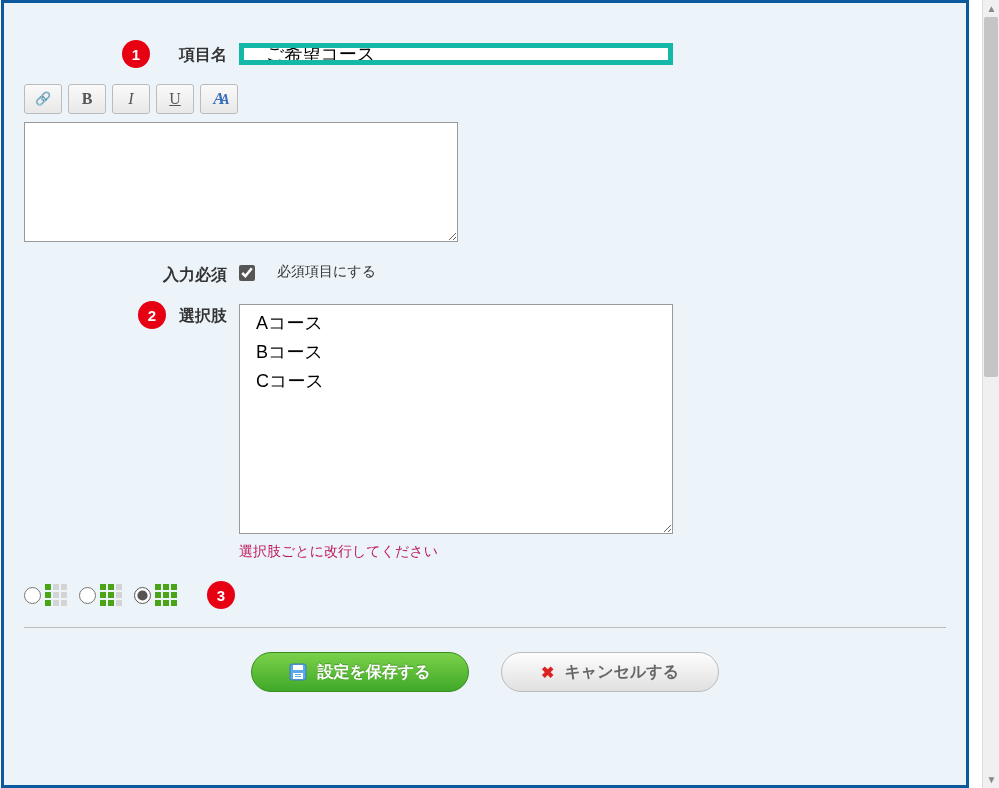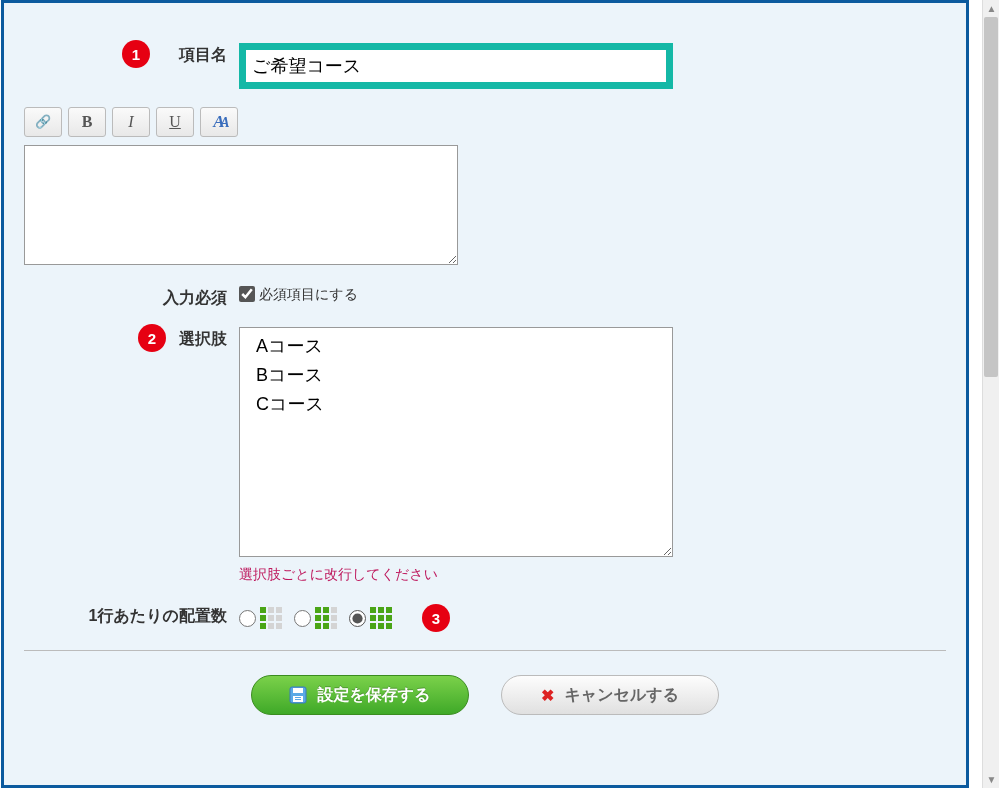--- a/index.html
+++ b/index.html
@@ -67,23 +67,23 @@
       border-radius: 50%;
       background: #e60012;
       color: #fff;
       font-weight: bold;
       font-size: 15px;
       vertical-align: middle;
       margin-left: 18px;
     }
     .text-input {
       width: 434px;
-      height: 46px;
-      border: 7px solid #14b8a6;
-      padding: 2px 6px;
+      height: 22px;
+      border: 5px solid #14b8a6;
+      padding: 2px 22px;
       font-size: 18px;
       font-family: inherit;
       background: #fff;
     }
     .toolbar {
       display: flex;
       gap: 6px;
       margin-bottom: 8px;
     }
     .tbtn {
@@ -117,22 +117,22 @@
       border: 1px solid #999;
       background: #fff;
       resize: both;
       overflow: auto;
       font-family: inherit;
       font-size: 14px;
       padding: 4px;
     }
     .checkbox-wrap {
       display: flex;
-      align-items: flex-start;
-      gap: 4px;
+      align-items: flex-end;
+      gap: 22px;
     }
     .checkbox-wrap input[type=checkbox] {
       width: 16px;
       height: 16px;
       accent-color: #555;
     }
     .choices-area {
       width: 434px;
       height: 230px;
       border: 1px solid #999;
@@ -315,23 +315,20 @@
       </div>
       <div class="field-col">
         <textarea class="choices-area" style="">Aコース
 Bコース
 Cコース</textarea>
         <div class="hint-text">選択肢ごとに改行してください</div>
       </div>
     </div>
 
     <div class="form-row" style="margin-top:20px;">
-      <div class="label-col" style="width:215px;">
-        <span>1行あたりの配置数</span>
-      </div>
       <div class="field-col">
         <div class="layout-row">
           <label class="layout-option">
             <input type="radio" name="layout" style="">
             <span class="grid-icon">
               <span class="sq on"></span>
                 <span class="sq off"></span>
                 <span class="sq off"></span>
               <span class="sq on"></span>
                 <span class="sq off"></span>

